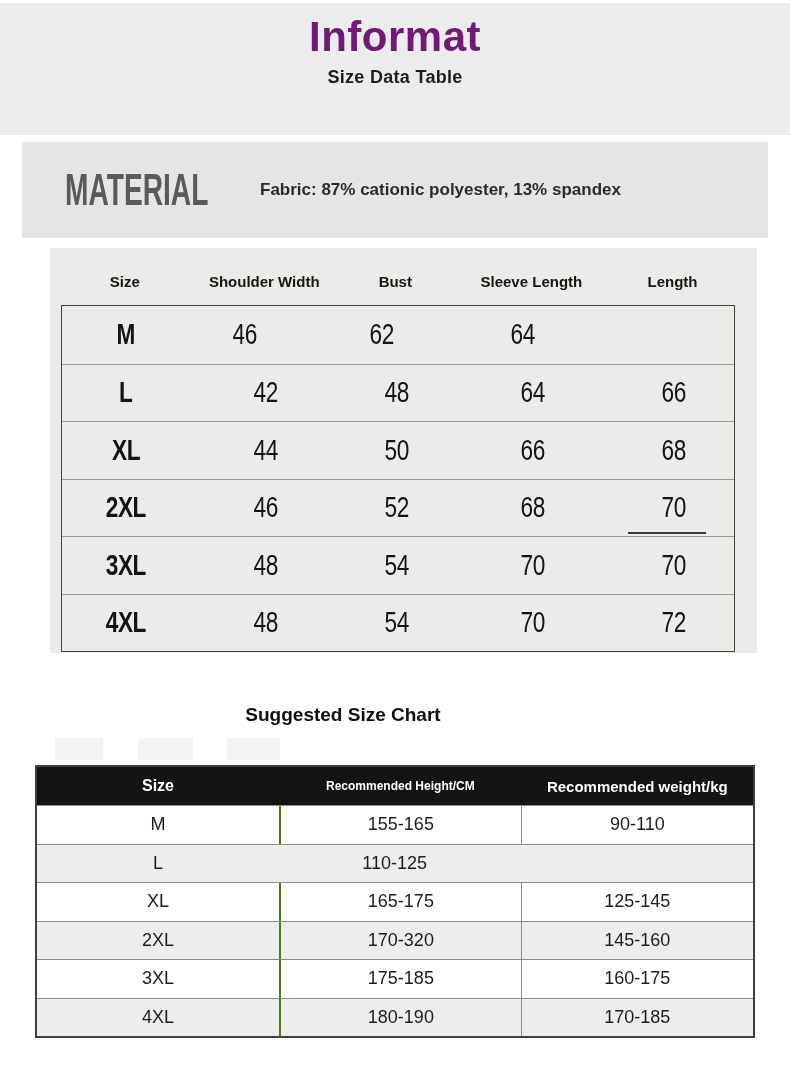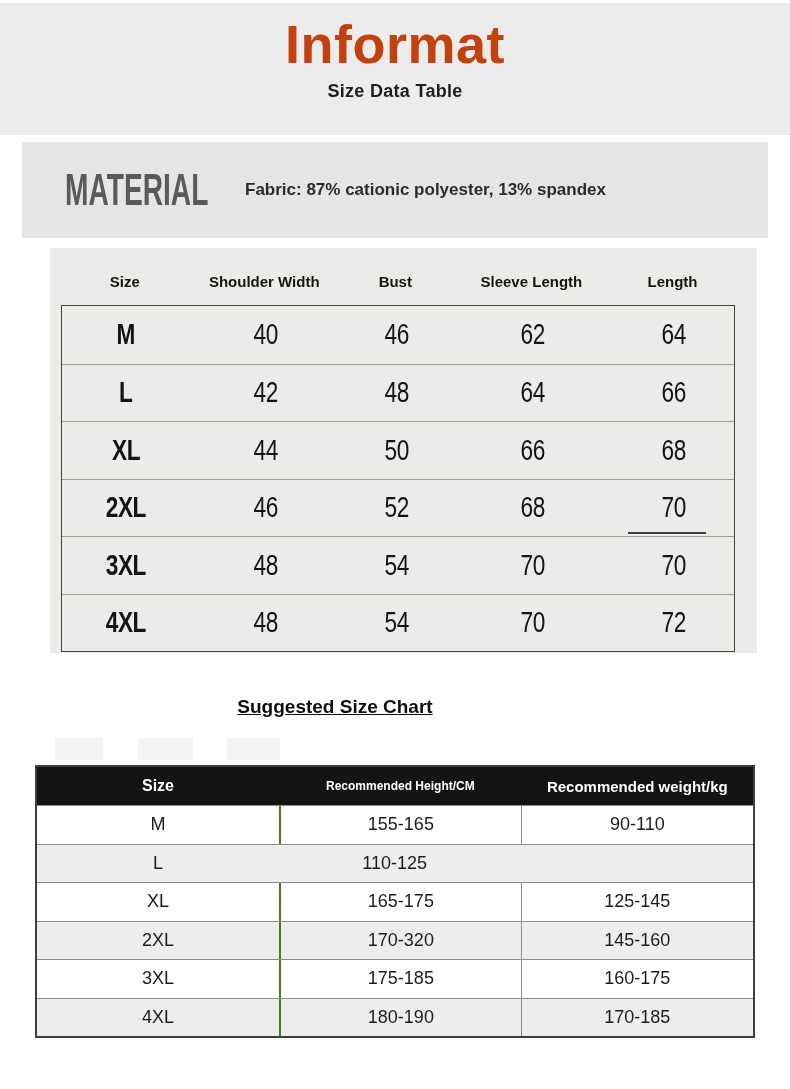--- a/index.html
+++ b/index.html
@@ -6,38 +6,38 @@
   .page {
     position:relative; width:790px; height:1089px; background:#ffffff;
     font-family:"Liberation Sans", sans-serif; overflow:hidden;
   }
   
   .hero {
     position:absolute; top:3px; left:0; width:790px; height:132px;
     background:#ececec; text-align:center;
   }
   .hero-title {
-    margin:10px 0 0; font-size:54px; font-weight:bold; color:#c2410c;
+    margin:10px 0 0; font-size:42px; font-weight:bold; color:#701a75;
     letter-spacing:0.5px;
   }
   .hero-subtitle {
     margin:6px 0 0; font-size:18px; font-weight:bold; color:#1e1e1e;
     letter-spacing:0.3px;
   }
   
   .material {
     position:absolute; top:142px; left:22px; width:746px; height:96px;
     background:#e5e5e5; display:flex; align-items:center;
   }
   .material-label { display:inline-block; width:150px; margin-left:43px; white-space:nowrap; }
   .material-label .cx {
     display:inline-block; font-size:44px; font-weight:bold; color:#5a5a5a;
     transform:scaleX(0.64); transform-origin:left center; letter-spacing:0;
   }
-  .fabric { margin-left:30px; font-size:17px; font-weight:bold; color:#2b2a33; }
+  .fabric { margin-left:45px; font-size:17px; font-weight:bold; color:#2b2a33; }
   
   .size-section {
     position:absolute; top:248px; left:50px; width:707px; height:405px;
     background:#ebebe9;
   }
   .st-head { position:absolute; top:14px; left:11px; width:672px; height:38px; display:flex; }
   .st-h {
     display:flex; align-items:center; justify-content:center;
     font-size:15px; font-weight:bold; color:#16160f;
   }
@@ -52,22 +52,22 @@
   .st-cell .cx {
     display:inline-block; font-size:29px; color:#141414;
     transform:scaleX(0.78); letter-spacing:-0.5px;
   }
   .st-cell.size-label .cx { font-weight:600; }
   .underline-artifact {
     position:absolute; left:566px; top:226px; width:78px; height:2px; background:#3c3c3c;
   }
   
   .suggested {
-    position:absolute; top:688px; left:0; width:654px; margin:8px; text-align:center;
-    font-size:19px; font-weight:bold; color:#0e0e0e;text-decoration:underline;
+    position:absolute; top:688px; left:0; width:654px; margin:16px; text-align:center;
+    font-size:19px; font-weight:bold; color:#0e0e0e;
   }
   
   .ghost { position:absolute; top:738px; height:22px; background:#f3f3f3; }
   .g1 { left:55px;  width:48px; }
   .g2 { left:138px; width:55px; }
   .g3 { left:227px; width:53px; }
   
   .rec-table {
     position:absolute; top:765px; left:35px; width:720px;
     border:2px solid #3f3f3f; box-sizing:border-box; background:#ffffff;
@@ -110,23 +110,20 @@
       <div class="st-h c2">Shoulder Width</div>
       <div class="st-h c3">Bust</div>
       <div class="st-h c4">Sleeve Length</div>
       <div class="st-h c5">Length</div>
     </div>
     <div class="st-body">
       <div class="st-row">
         <div class="st-cell size-label c1">
             <span class="cx">M</span>
           </div>
-        <div class="st-cell c2">
-            <span class="cx">40</span>
-          </div>
         <div class="st-cell c3">
             <span class="cx">46</span>
           </div>
         <div class="st-cell c4">
             <span class="cx">62</span>
           </div>
         <div class="st-cell c5">
             <span class="cx">64</span>
           </div>
       </div>

